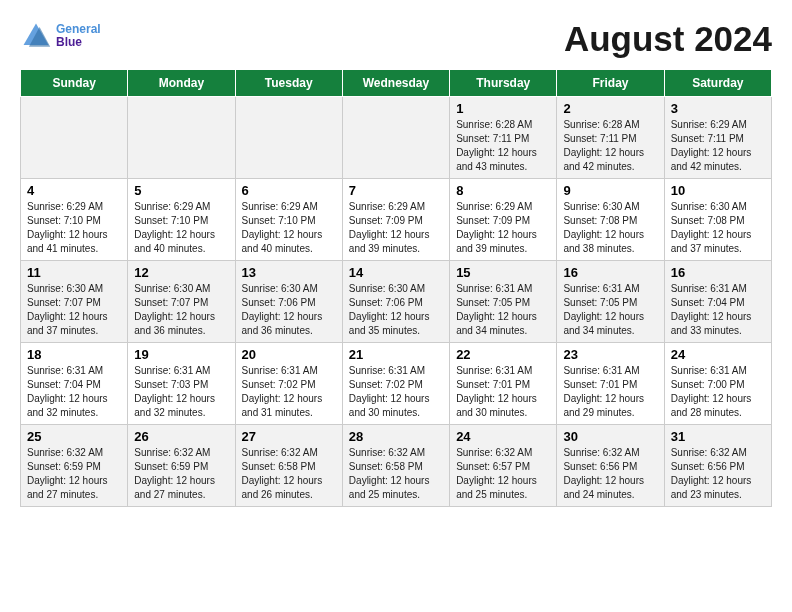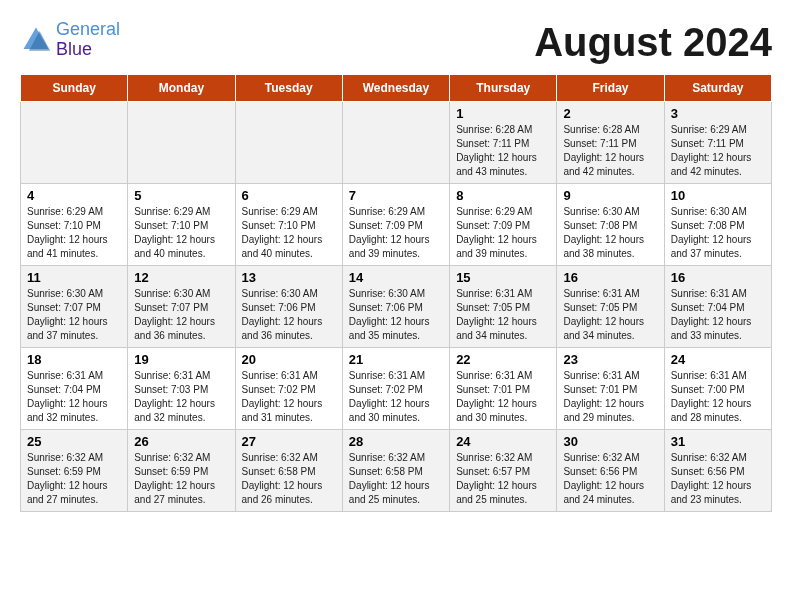--- a/index.html
+++ b/index.html
@@ -15,53 +15,53 @@
       justify-content: space-between;
       align-items: flex-start;
       margin-bottom: 10px;
     }
     .logo {
       display: flex;
       align-items: center;
       gap: 4px;
     }
     .logo-text {
-      font-size: 18px;
-      font-weight: normal;
+      font-size: 12px;
+      font-weight: bold;
       color: #1a3a5c;
       line-height: 1.1;
     }
     .logo-text span {
       color: #4a90d9;
     }
     .logo-icon {
       width: 32px;
       height: 32px;
     }
     .title-block {
       text-align: right;
     }
     .title-block h1 {
-      font-size: 40px;
+      font-size: 35px;
       font-weight: bold;
       color: #1a1a1a;
       line-height: 1.1;
     }
     .title-block h2 {
       font-size: 16px;
       font-weight: normal;
       color: #333;
     }
     table {
       width: 100%;
       border-collapse: collapse;
       font-size: 11px;
     }
     thead tr th {
-      background-color: #c2410c;
+      background-color: #15803d;
       color: #fff;
       text-align: center;
       padding: 6px 4px;
       font-size: 12px;
       border: 1px solid #fff;
     }
     tbody tr td {
       border: 1px solid #ccc;
       padding: 4px 6px;
       vertical-align: top;

